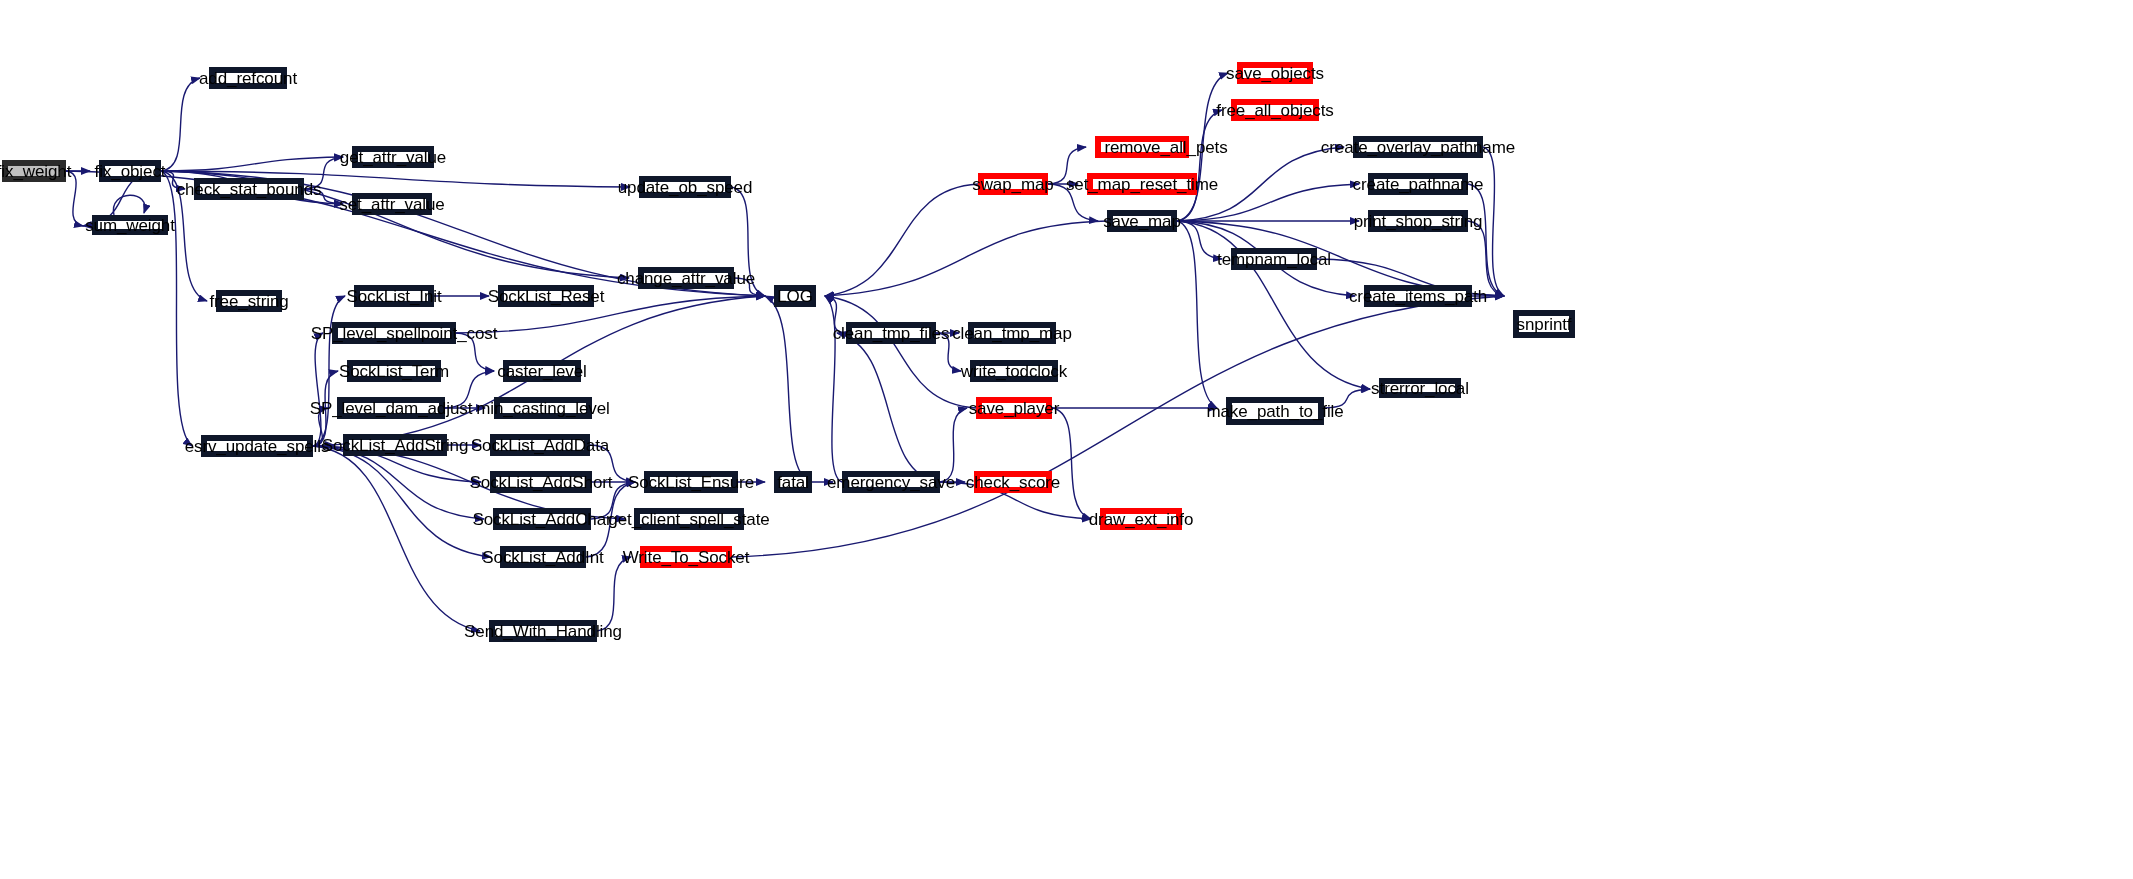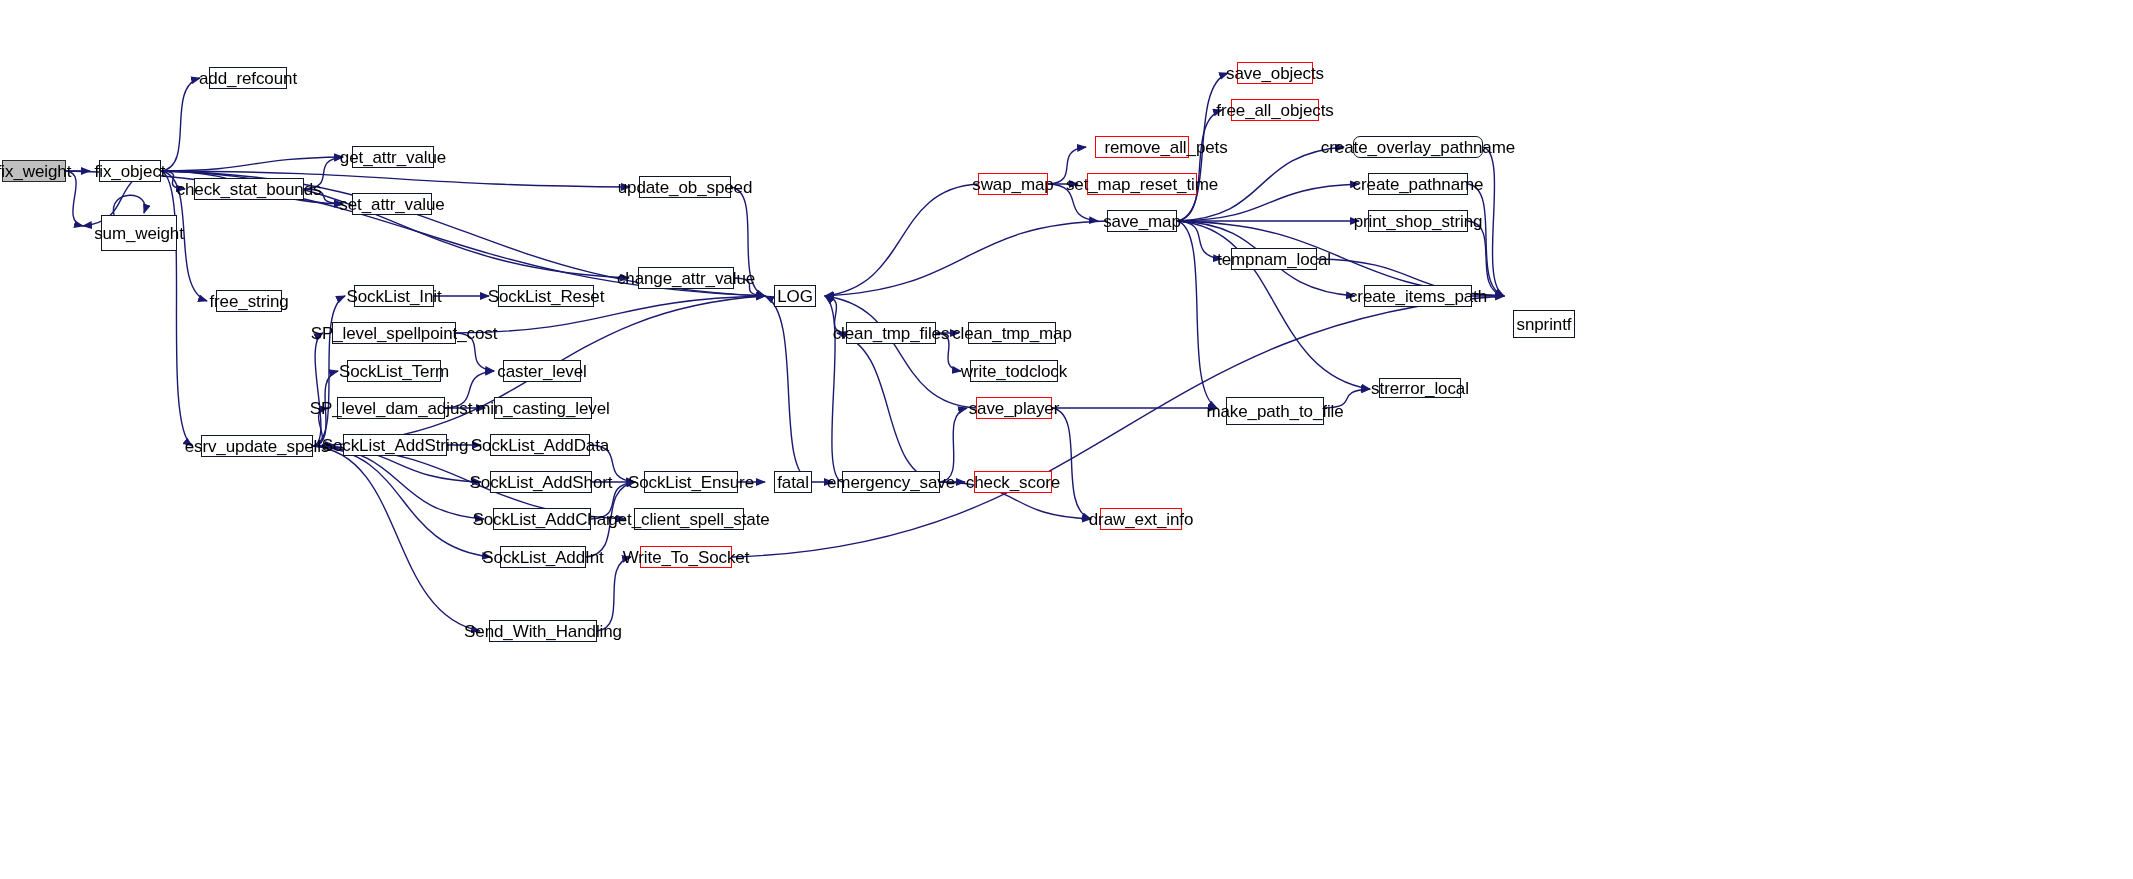--- a/index.html
+++ b/index.html
@@ -24,21 +24,21 @@
     pointer-events: none;
   }
   .node {
     position: absolute;
     box-sizing: border-box;
     display: flex;
     align-items: center;
     justify-content: center;
     white-space: nowrap;
     background: #ffffff;
-    border: 1px solid #0f172a;
+    border: 6px solid #0f172a;
     color: #000000;
     font-size: 17px;
     line-height: 1;
     letter-spacing: -0.1px;
     cursor: pointer;
   }
   .node.red {
     border-color: #ff0000;
   }
   .node.root {
@@ -138,21 +138,21 @@
         <path d="M1324,408 C1362.7,407.145 1331.3,390.881 1370,389" marker-end="url(#ah)"></path>
       </g>
   </svg>
   <div id="nodes">
       <div class="node root" style="left: 2px; top: 160px; width: 64px; height: 22px;">
         <span>fix_weight</span>
       </div>
       <div class="node" style="left: 99px; top: 160px; width: 62px; height: 22px;">
         <span>fix_object</span>
       </div>
-      <div class="node" style="left: 101px; top: 215px; width: 76px; height: 36px;">
+      <div class="node" style="left: 92px; top: 215px; width: 76px; height: 20px;">
         <span>sum_weight</span>
       </div>
       <div class="node" style="left: 209px; top: 67px; width: 78px; height: 22px;">
         <span>add_refcount</span>
       </div>
       <div class="node" style="left: 194px; top: 178px; width: 110px; height: 22px;">
         <span>check_stat_bounds</span>
       </div>
       <div class="node" style="left: 352px; top: 146px; width: 82px; height: 22px;">
         <span>get_attr_value</span>
@@ -264,21 +264,21 @@
       </div>
       <div class="node" style="left: 1226px; top: 397px; width: 98px; height: 28px;">
         <span>make_path_to_file</span>
       </div>
       <div class="node red" style="left: 1237px; top: 62px; width: 76px; height: 22px;">
         <span>save_objects</span>
       </div>
       <div class="node red" style="left: 1231px; top: 99px; width: 88px; height: 22px;">
         <span>free_all_objects</span>
       </div>
-      <div class="node" style="left: 1353px; top: 136px; width: 130px; height: 22px; border-radius: 7px;">
+      <div class="node" style="left: 1353px; top: 136px; width: 130px; height: 22px;">
         <span>create_overlay_pathname</span>
       </div>
       <div class="node" style="left: 1368px; top: 173px; width: 100px; height: 22px;">
         <span>create_pathname</span>
       </div>
       <div class="node" style="left: 1368px; top: 210px; width: 100px; height: 22px;">
         <span>print_shop_string</span>
       </div>
       <div class="node" style="left: 1364px; top: 285px; width: 108px; height: 22px;">
         <span>create_items_path</span>

